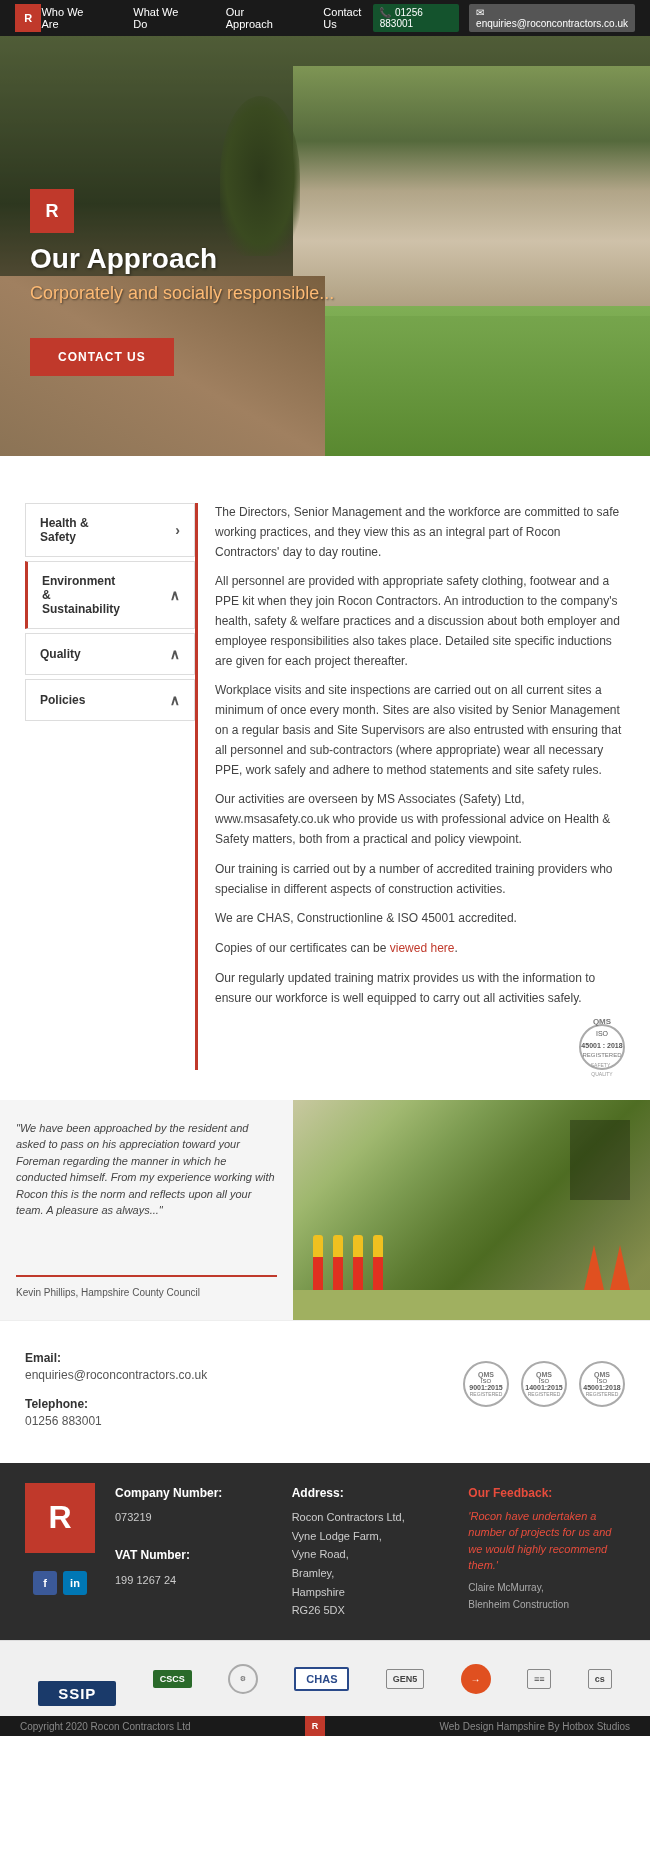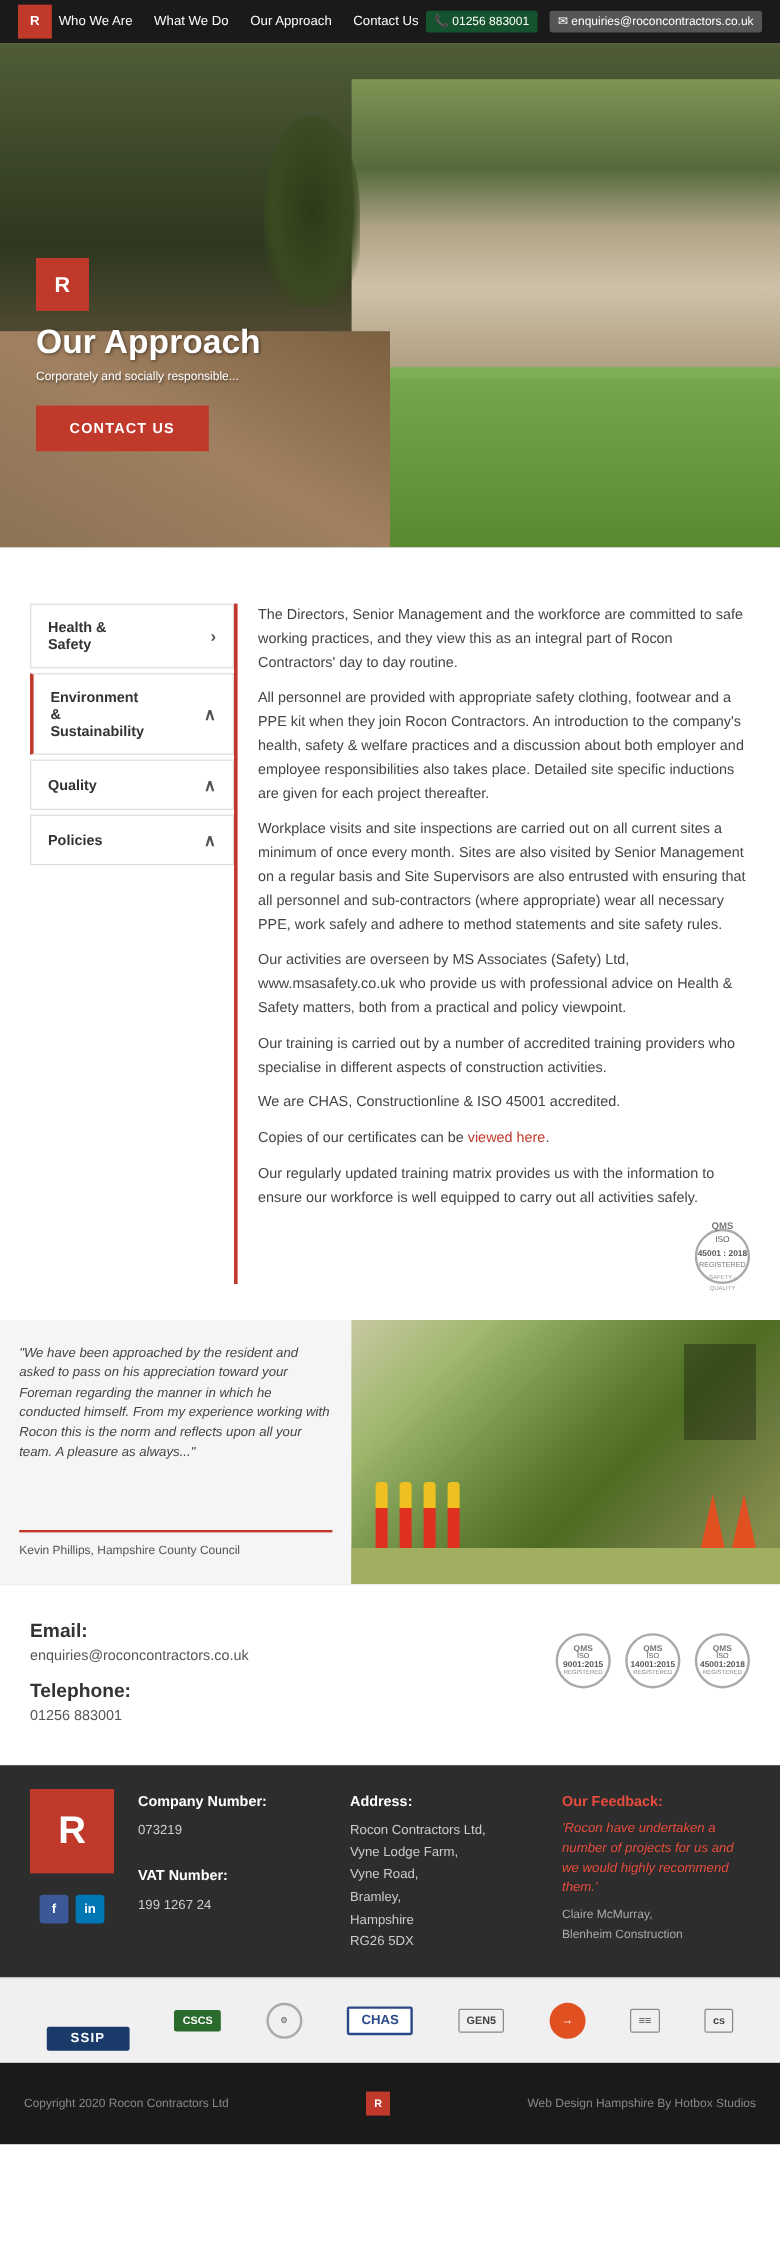--- a/index.html
+++ b/index.html
@@ -14,21 +14,21 @@
       padding: 0 15px;
       height: 36px;
     }
     .header-logo {
       width: 28px; height: 28px;
       background: #c0392b;
       border: 2px solid #c0392b;
       display: flex; align-items: center; justify-content: center;
       color: white; font-weight: bold; font-size: 11px;
     }
-    .nav-links { display: flex; gap: 18px; }
+    .nav-links { display: flex; gap: 36px; }
     .nav-links a {
       color: #fff; text-decoration: none; font-size: 11px; cursor: pointer;
     }
     .header-contact {
       display: flex; gap: 10px; align-items: center;
     }
     .header-phone, .header-email {
       color: #fff; font-size: 10px;
       background: rgba(255,255,255,0.1);
       padding: 3px 7px; border-radius: 2px;
@@ -84,21 +84,21 @@
       border: 2px solid #c0392b;
       display: flex; align-items: center; justify-content: center;
       margin-bottom: 10px;
     }
     .hero-logo-box span { color: white; font-weight: bold; font-size: 18px; }
     .hero-title {
       color: #fff; font-size: 28px; font-weight: bold; margin-bottom: 8px;
       text-shadow: 1px 1px 3px rgba(0,0,0,0.5);
     }
     .hero-subtitle {
-      color: #ffffff; font-size: 10px; margin-bottom: 18px;
+      color: #fdba74; font-size: 18px; margin-bottom: 34px;
       text-shadow: 1px 1px 2px rgba(0,0,0,0.5);
     }
     .hero-btn {
       background: #c0392b; color: #fff;
       border: none; padding: 12px 28px;
       font-size: 12px; font-weight: bold; letter-spacing: 1px;
       cursor: pointer; text-transform: uppercase;
     }
 
     
@@ -157,21 +157,21 @@
       background: linear-gradient(to bottom right, #c8c8a0 0%, #8ab050 30%, #6a8a30 60%, #4a6a20 100%);
       position: relative;
     }
 
     
     .footer-info {
       padding: 30px 25px 20px;
       border-top: 1px solid #eee;
     }
     .footer-contact { margin-bottom: 15px; }
-    .footer-contact-label { font-weight: bold; font-size: 16px; margin-bottom: 3px; }
+    .footer-contact-label { font-weight: bold; font-size: 12px; margin-bottom: 3px; }
     .footer-contact-value { color: #555; font-size: 12px; }
     .qms-row {
       display: flex; gap: 12px; margin-top: 10px; justify-content: flex-end;
     }
 
     
     .main-footer {
       background: #2d2d2d;
       padding: 20px 25px;
       display: flex;
@@ -205,21 +205,21 @@
     .accreditation-bar {
       background: #f0f0f0;
       border-top: 1px solid #ddd;
       padding: 10px 20px;
       display: flex; align-items: center; justify-content: space-around;
     }
 
     
     .copyright-bar {
       background: #1a1a1a;
-      padding: 24px 20px;
+      padding: 0 20px;
       display: flex; align-items: center; justify-content: space-between;
     }
     .copyright-text { color: #888; font-size: 10px; }
     .copyright-logo {
       width: 20px; height: 20px;
       background: #c0392b;
       display: flex; align-items: center; justify-content: center;
     }
     .copyright-logo span { color: white; font-size: 8px; font-weight: bold; }
     .copyright-designer { color: #888; font-size: 10px; }
@@ -403,21 +403,21 @@
     <div class="footer-col-red-title">Our Feedback:</div>
     <div class="footer-feedback-text">'Rocon have undertaken a number of projects for us and we would highly recommend them.'</div>
     <div class="footer-feedback-author">
       <span>Claire McMurray,</span><br>
       <span>Blenheim Construction</span>
     </div>
   </div>
 </footer>
 
 <div class="accreditation-bar">
-  <div style="background:#1a3a6a;color:#fff;font-size:11px;font-weight:bold;padding:4px 20px;border-radius:2px;letter-spacing:1px;margin-top:30px;">SSIP</div>
+  <div style="background:#1a3a6a;color:#fff;font-size:15px;font-weight:bold;padding:4px 20px;border-radius:2px;letter-spacing:1px;margin-top:30px;">SSIP</div>
   <div style="background:#2a6a2a;color:#fff;font-size:9px;font-weight:bold;padding:4px 7px;border-radius:2px;">CSCS</div>
   <div style="width:30px;height:30px;border-radius:50%;border:2px solid #aaa;display:flex;align-items:center;justify-content:center;font-size:7px;color:#555;">⚙</div>
   <div style="background:#fff;color:#2a4a8a;font-size:11px;font-weight:bold;padding:4px 10px;border:2px solid #2a4a8a;border-radius:2px;">CHAS</div>
   <div style="border:1px solid #888;font-size:9px;color:#444;padding:4px 6px;border-radius:2px;font-weight:bold;">GEN5</div>
   <div style="width:30px;height:30px;border-radius:50%;background:#e05020;display:flex;align-items:center;justify-content:center;color:white;font-size:10px;font-weight:bold;">→</div>
   <div style="border:1px solid #888;font-size:9px;color:#444;padding:4px 6px;border-radius:2px;">≡≡</div>
   <div style="border:1px solid #888;font-size:9px;color:#444;padding:4px 6px;border-radius:2px;font-weight:bold;text-align:right;">cs</div>
 </div>
 
 <div class="copyright-bar">

